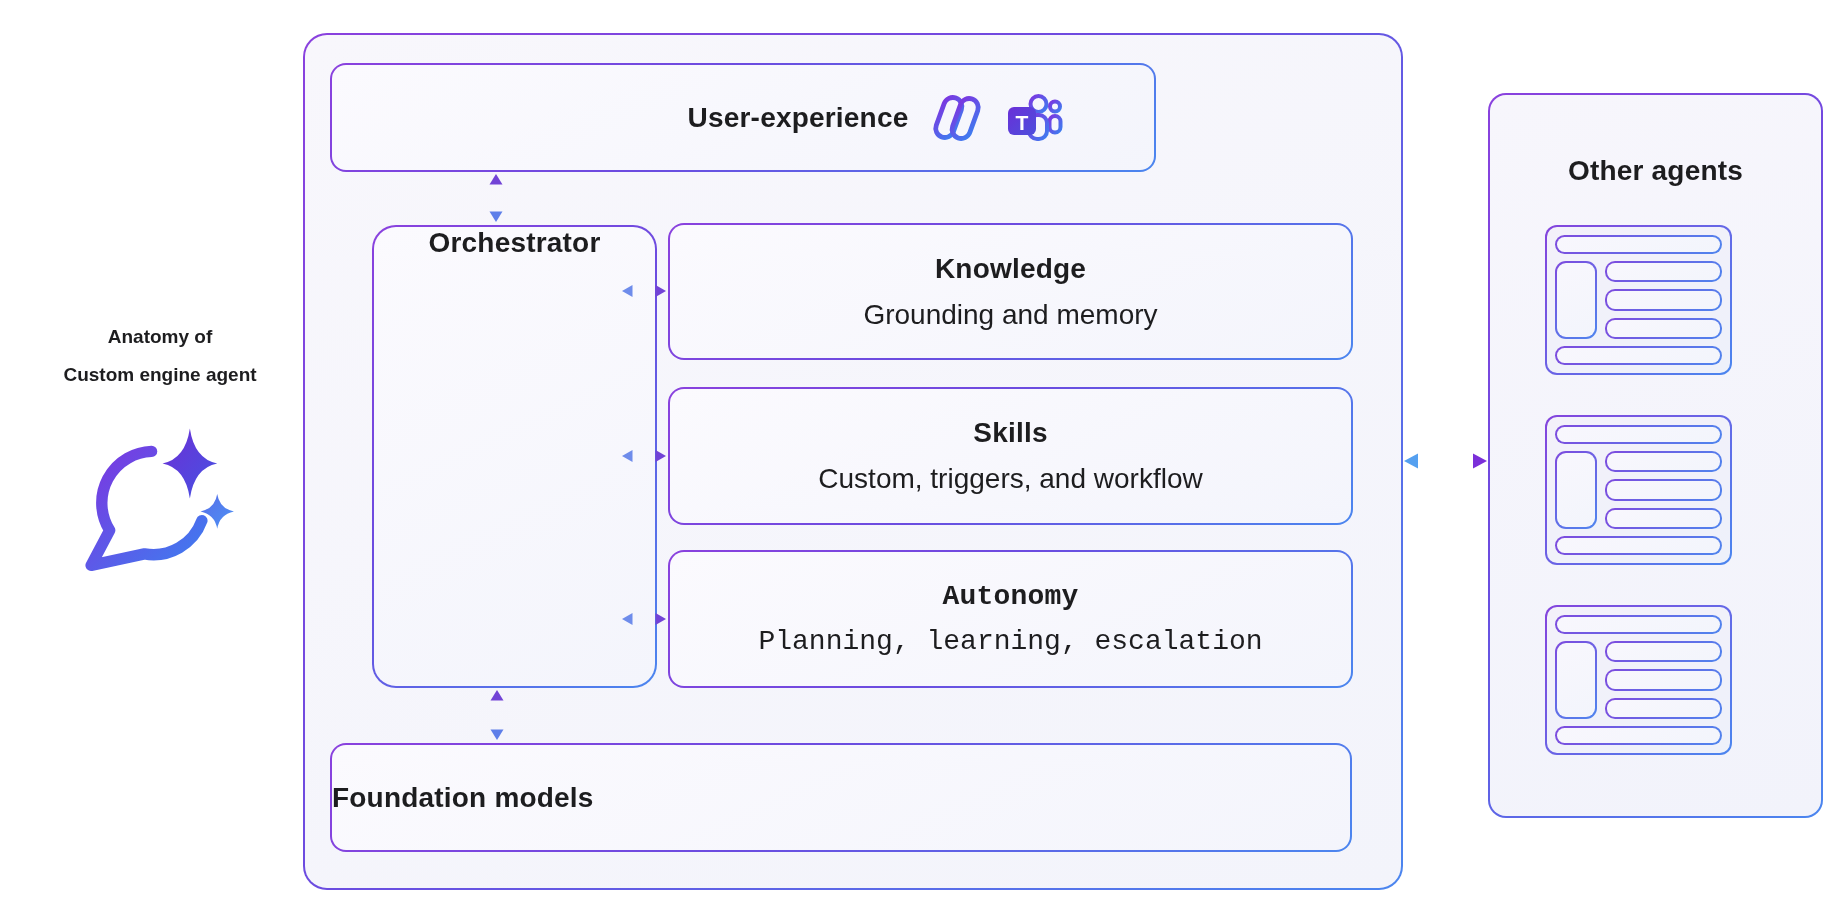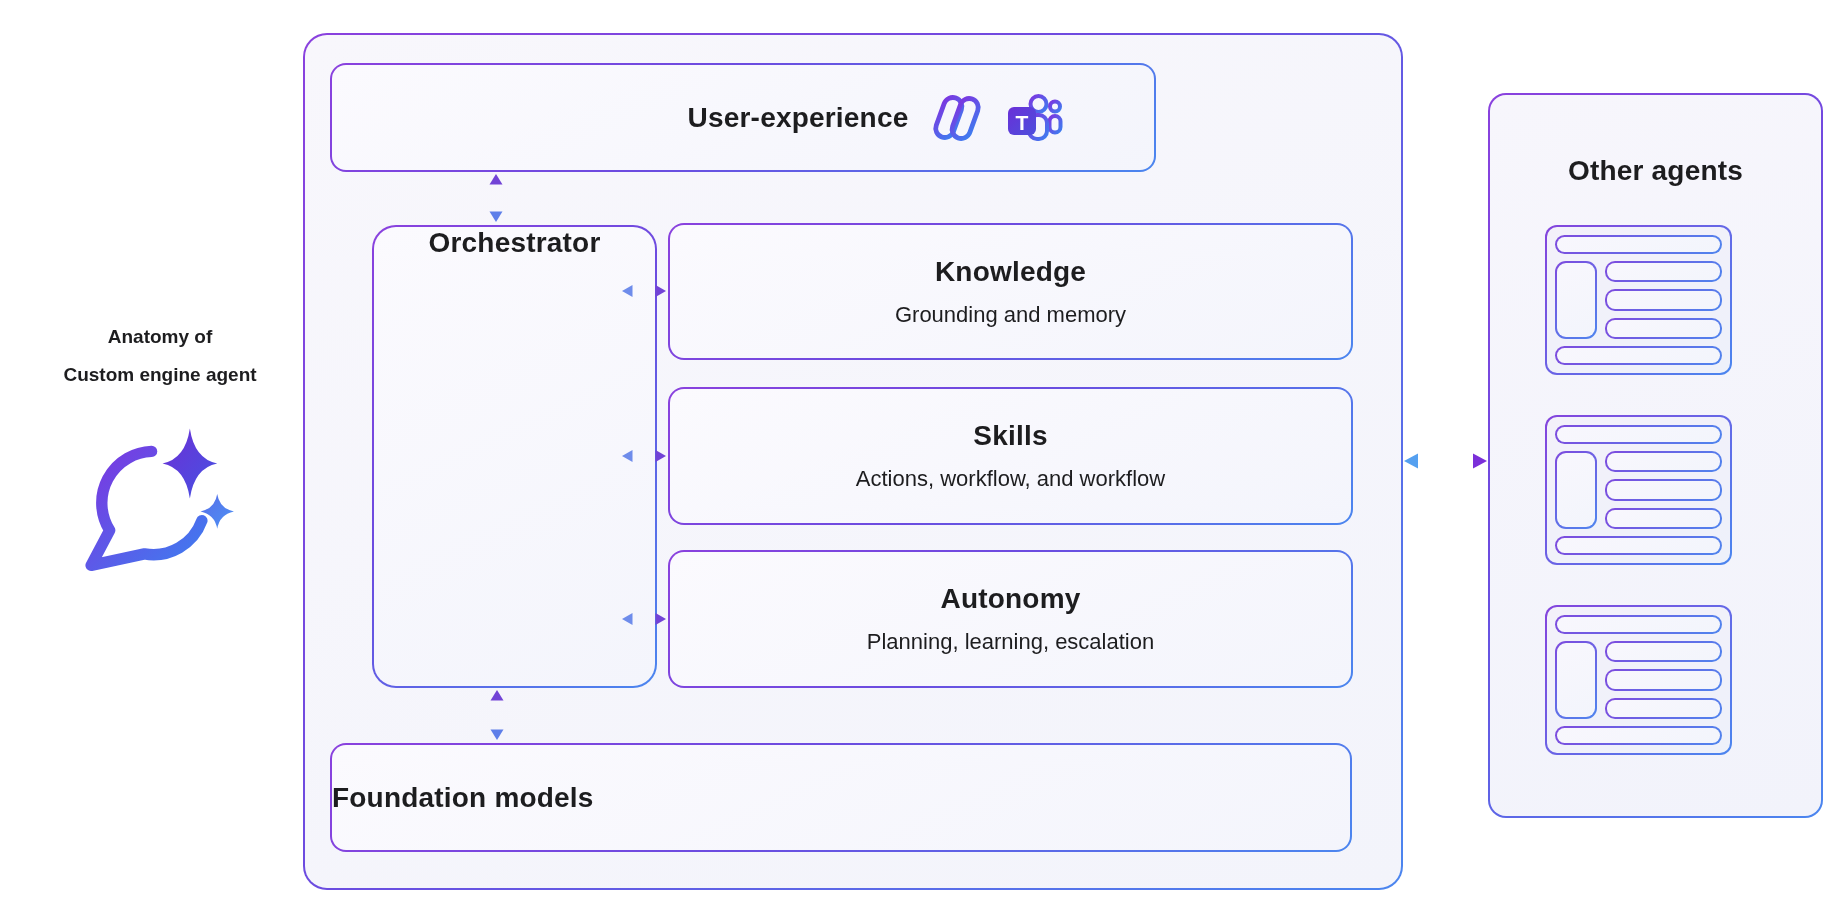--- a/index.html
+++ b/index.html
@@ -7,38 +7,38 @@
   #canvas{position:relative;width:1846px;height:924px;background:#ffffff;overflow:hidden;}
 
   
   .gb{
     position:absolute;
     border:2px solid transparent;box-sizing:border-box;
     background:linear-gradient(155deg,#fbfafe 0%,#f4f5fc 100%) padding-box,
                linear-gradient(135deg,#8a41de 0%,#6b4ce0 45%,#4b86ef 100%) border-box;
   }
   .title{font-weight:700;font-size:28px;letter-spacing:0.2px;}
-  .sub{font-size:22px;font-weight:400;}
+  .sub{font-size:28px;font-weight:400;}
 
   #main-container{left:303px;top:33px;width:1100px;height:857px;border-radius:24px;
     background:linear-gradient(155deg,#f8f7fc 0%,#f3f4fb 100%) padding-box,
                linear-gradient(135deg,#8a41de 0%,#6b4ce0 45%,#4b86ef 100%) border-box;}
 
   #ux-box{left:330px;top:63px;width:826px;height:109px;border-radius:16px;
     display:flex;align-items:center;justify-content:center;}
   #ux-group{display:flex;align-items:center;gap:24px;transform:translateX(133px);}
 
   #orchestrator-box{left:372px;top:225px;width:285px;height:463px;border-radius:24px;
     display:flex;align-items:flex-start;justify-content:center;text-align:center;}
 
   .cap-box{left:668px;width:685px;border-radius:16px;display:flex;flex-direction:column;
     align-items:center;justify-content:center;gap:14px;text-align:center;}
   #cap-knowledge{top:223px;height:137px;}
   #cap-skills{top:387px;height:138px;}
-  #cap-autonomy{top:550px;height:138px;}
+  #cap-autonomy{top:550px;height:138px;font-family:Liberation Mono, monospace;}
 
   #foundation-box{left:330px;top:743px;width:1022px;height:109px;border-radius:16px;
     display:flex;align-items:center;}
 
   #other-agents-panel{left:1488px;top:93px;width:335px;height:725px;border-radius:18px;
     background:linear-gradient(160deg,#f7f6fc 0%,#f2f3fb 100%) padding-box,
                linear-gradient(135deg,#8a41de 0%,#6b4ce0 45%,#4b86ef 100%) border-box;}
   #other-agents-title{position:absolute;top:60px;left:0;width:100%;text-align:center;}
 
   .agent-card{position:absolute;left:55px;width:187px;height:150px;border-radius:12px;
@@ -143,21 +143,21 @@
   <div id="orchestrator-box" class="gb">
     <span class="title">Orchestrator</span>
   </div>
 
   <div id="cap-knowledge" class="gb cap-box">
     <span class="title">Knowledge</span>
     <span class="sub">Grounding and memory</span>
   </div>
   <div id="cap-skills" class="gb cap-box">
     <span class="title">Skills</span>
-    <span class="sub">Actions, workflow, and workflow</span>
+    <span class="sub">Custom, triggers, and workflow</span>
   </div>
   <div id="cap-autonomy" class="gb cap-box">
     <span class="title">Autonomy</span>
     <span class="sub">Planning, learning, escalation</span>
   </div>
 
   <div id="foundation-box" class="gb">
     <span class="title">Foundation models</span>
   </div>
 

